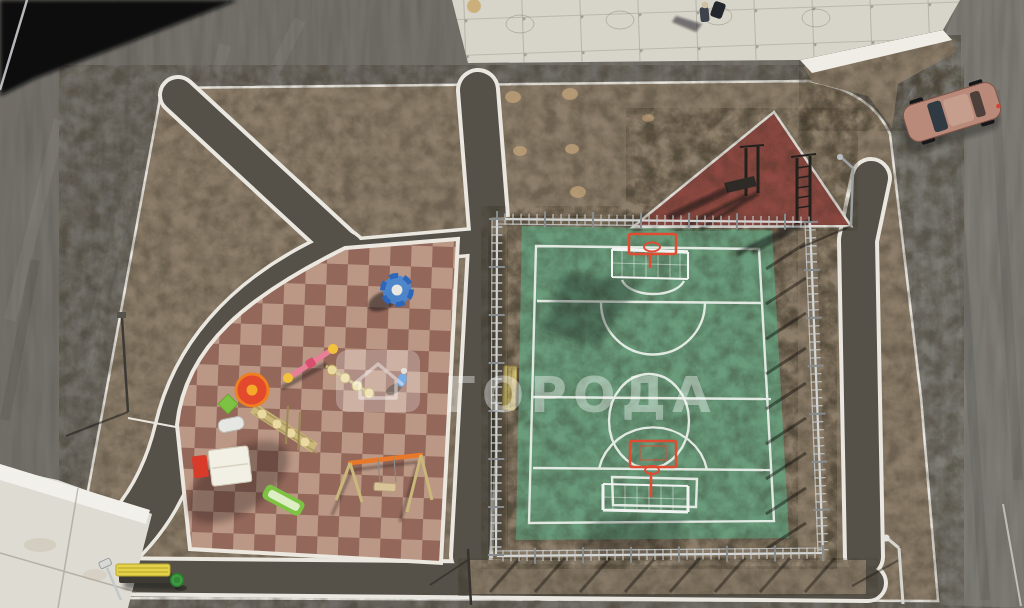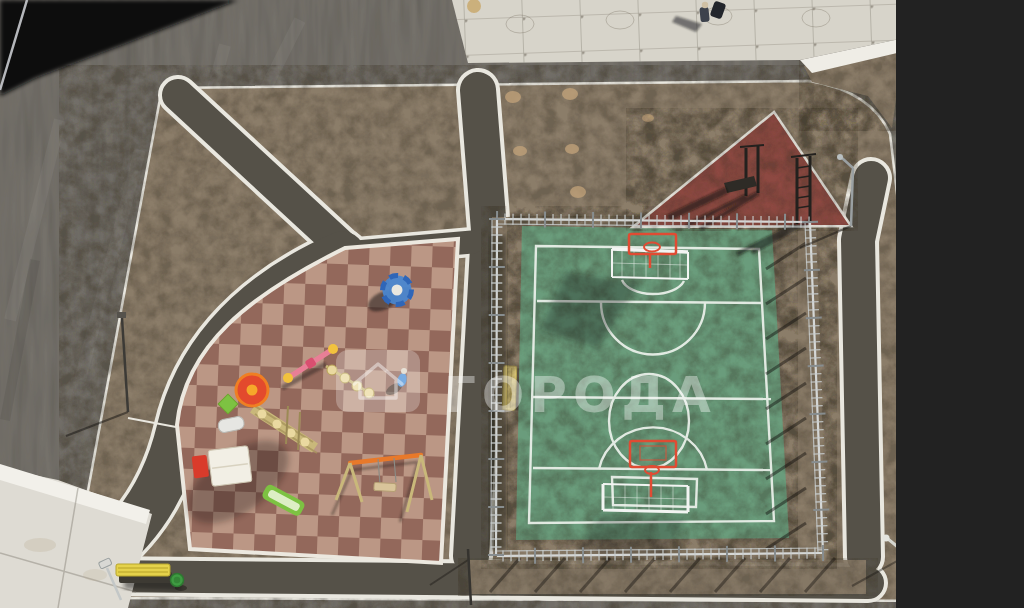--- a/index.html
+++ b/index.html
@@ -1,16 +1,16 @@
 <!DOCTYPE html>
 <html><head>
 <meta charset="utf-8">
 <style>
   html,body{margin:0;padding:0;background:#222;}
-  #stage{position:relative;width:896px;height:608px;overflow:hidden;background:#74716b;
+  #stage{position:relative;width:1024px;height:608px;overflow:hidden;background:#74716b;
          font-family:"DejaVu Sans", sans-serif;}
   svg{display:block}
   text{user-select:none}
 </style>
 </head>
 <body>
 
 <div id="stage">
 <svg viewBox="0 0 1024 608" width="1024" height="608">
   <defs>

